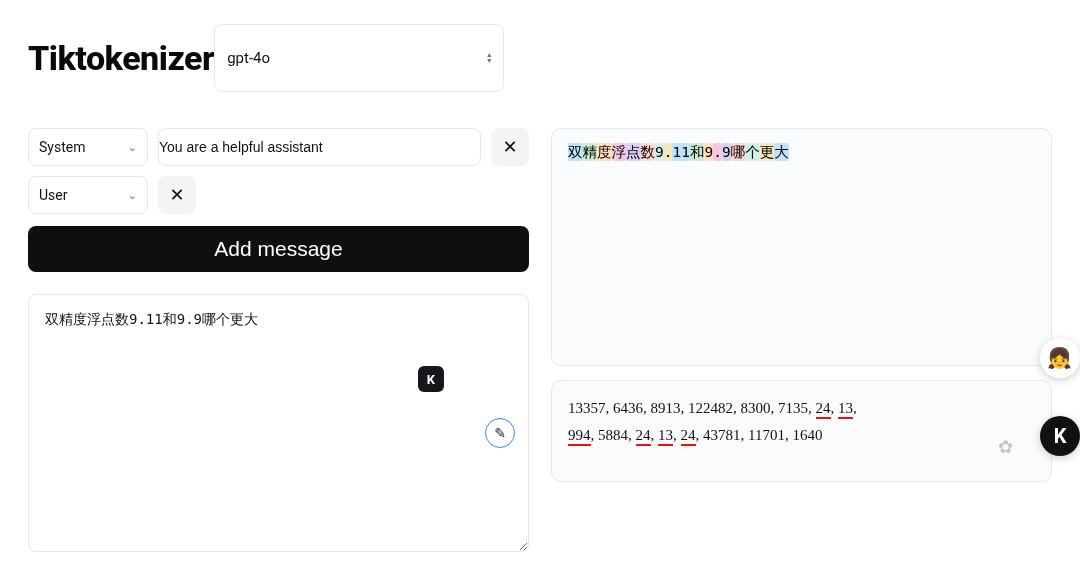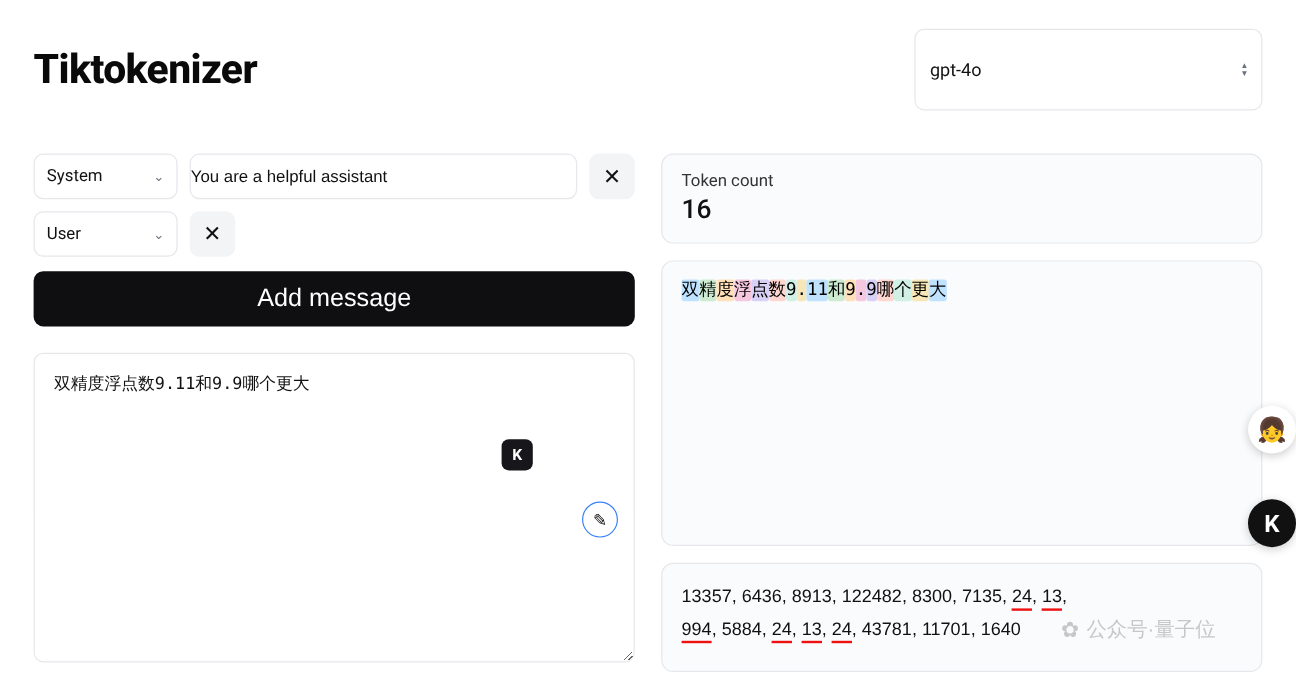--- a/index.html
+++ b/index.html
@@ -9,21 +9,20 @@
     width: 1080px;
     height: 561px;
     overflow: hidden;
     position: relative;
   }
   .page {
     padding: 24px 28px;
   }
   .header-row {
     display: flex;
-    justify-content: space-between;
     align-items: center;
     margin-bottom: 30px;
   }
   .title {
     font-size: 34px;
     font-weight: 800;
     letter-spacing: -0.5px;
     color: #0a0a0a;
   }
   .model-select {
@@ -141,26 +140,26 @@
     font-family: "SFMono-Regular", ui-monospace, Menlo, monospace;
     font-size:14.5px;
     white-space:nowrap;
   }
   .tk { padding:1px 0; border-radius:2px; }
   .c1{background:#bfe3ff;} .c2{background:#cdebd1;} .c3{background:#ffe0b8;}
   .c4{background:#f6c8e0;} .c5{background:#d9d0f5;} .c6{background:#ffd6d0;}
   .c7{background:#d0f0e6;} .c8{background:#f7e6b8;}
 
   .ids-card {
-    font-family: Liberation Sans, sans-serif;
+    font-family: Liberation Serif, serif;
     font-size:15px;
     line-height:1.8;
     color:#111;
     position:relative;
-    height:91px;
+    height:102px;
     overflow:hidden;
   }
   .ul-red { border-bottom:2px solid #e11; padding-bottom:1px; }
 
   .watermark {
     position:absolute;
     right:38px; bottom:18px;
     color:#c7c7c9;
     font-size:17px;
     display:flex; align-items:center; gap:6px;
@@ -228,34 +227,29 @@
         <div class="float-badge">
           <span>K</span>
         </div>
         <div class="float-wand">
           <span>✎</span>
         </div>
       </div>
     </div>
 
     <div class="right-col">
-      <div class="card">
-        <div class="token-label">Token count</div>
-        <div class="token-count">16</div>
-      </div>
 
       <div class="card viz-card">
         <div class="viz-line" id="viz-line"><span class="tk c1">双</span><span class="tk c2">精</span><span class="tk c3">度</span><span class="tk c4">浮</span><span class="tk c5">点</span><span class="tk c6">数</span><span class="tk c7">9</span><span class="tk c8">.</span><span class="tk c1">11</span><span class="tk c2">和</span><span class="tk c3">9</span><span class="tk c4">.</span><span class="tk c5">9</span><span class="tk c6">哪</span><span class="tk c7">个</span><span class="tk c8">更</span><span class="tk c1">大</span></div>
       </div>
 
       <div class="card ids-card">
         <div id="ids-line"><span>13357</span>, <span>6436</span>, <span>8913</span>, <span>122482</span>, <span>8300</span>, <span>7135</span>, <span class="ul-red">24</span>, <span class="ul-red">13</span>, <br><span class="ul-red">994</span>, <span>5884</span>, <span class="ul-red">24</span>, <span class="ul-red">13</span>, <span class="ul-red">24</span>, <span>43781</span>, <span>11701</span>, <span>1640</span></div>
         <div class="watermark">
           <span class="wm-icon">✿</span>
-          <span>公众号·量子位</span>
         </div>
       </div>
     </div>
   </div>
 </div>
 
 <div class="side-float side-avatar">
   <span>👧</span>
 </div>
 <div class="side-float side-k">

